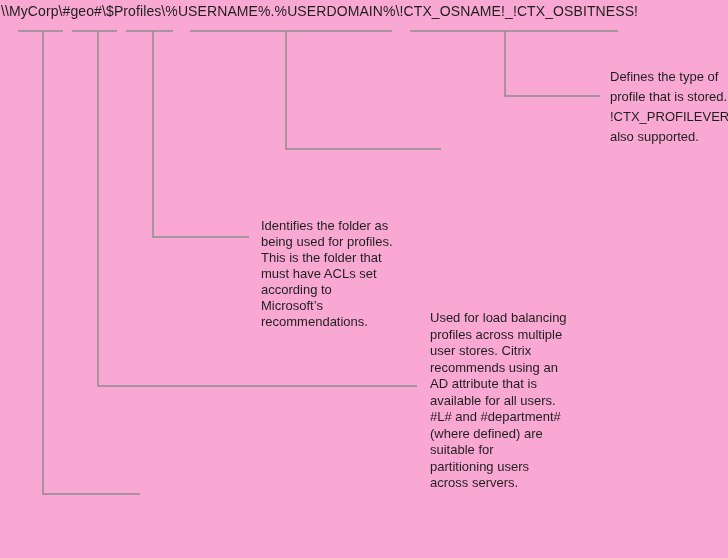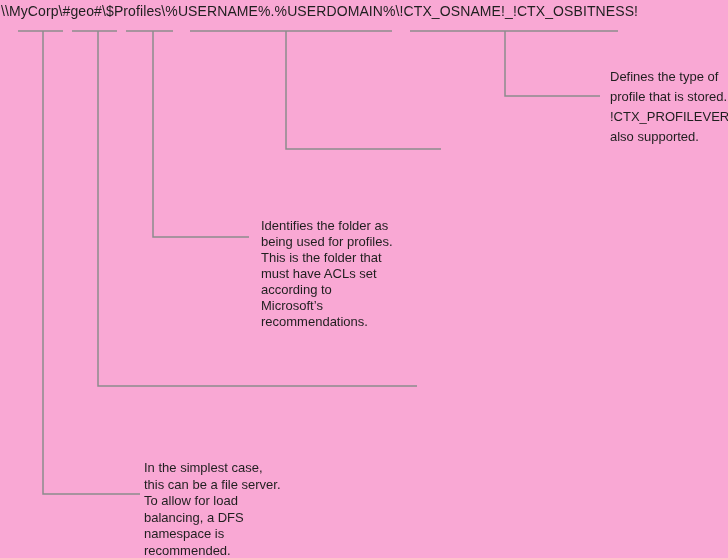--- a/index.html
+++ b/index.html
@@ -65,27 +65,32 @@
     <polyline points="190,31 392,31"></polyline>
     <polyline points="410,31 618,31"></polyline>
 
     <polyline points="43,31 43,494 140,494"></polyline>
     <polyline points="98,31 98,386 417,386"></polyline>
     <polyline points="153,31 153,237 249,237"></polyline>
     <polyline points="286,31 286,149 441,149"></polyline>
     <polyline points="505,31 505,96 600,96"></polyline>
   </svg>
 
-  <div class="note note-server">In the simplest case,
-this can be a file server.
-To allow for load
-balancing, a DFS
-namespace is
-recommended.</div>
 
+  <div class="note note-geo">Used for load balancing
+profiles across multiple
+user stores. Citrix
+recommends using an
+AD attribute that is
+available for all users.
+#L# and #department#
+(where defined) are
+suitable for
+partitioning users
+across servers.</div>
 
   <div class="note note-profiles">Identifies the folder as
 being used for profiles.
 This is the folder that
 must have ACLs set
 according to
 Microsoft’s
 recommendations.</div>
 
 

